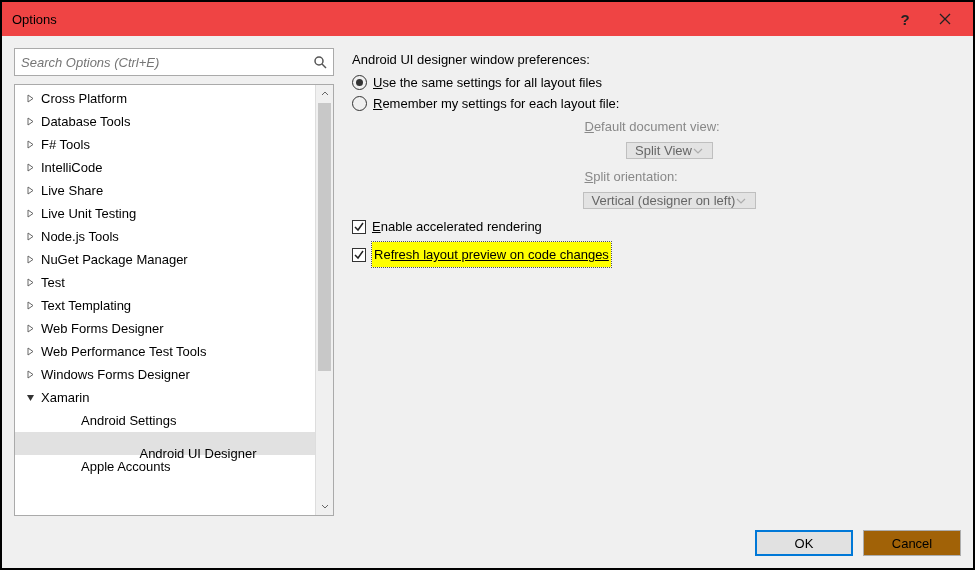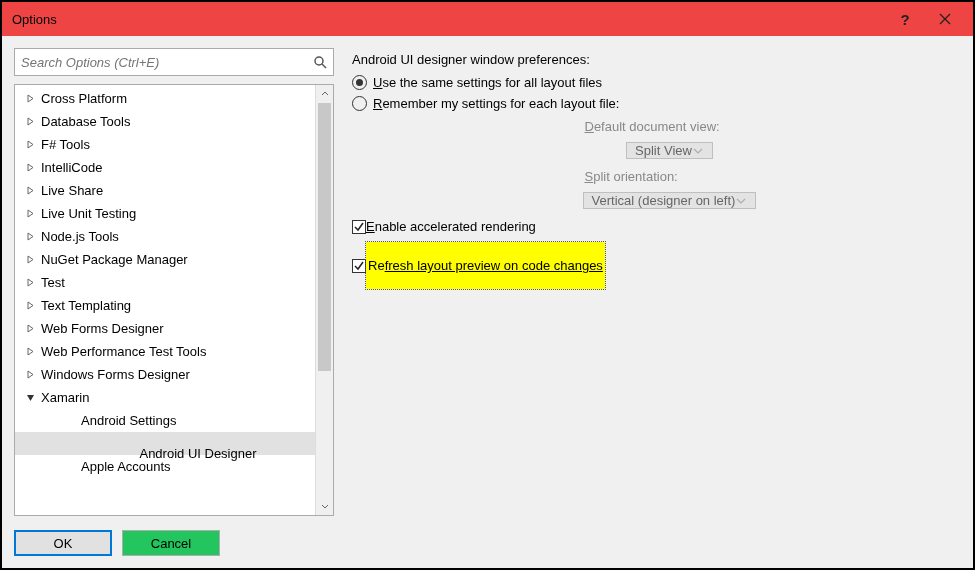--- a/index.html
+++ b/index.html
@@ -207,49 +207,50 @@
       align-items: center;
       padding: 0 8px;
       color: #666;
       justify-content: space-between;
     }
     .dropdown .chev { width: 12px; height: 12px; opacity: 0.5; }
     .check-row {
       display: flex;
       align-items: center;
       margin-top: 8px;
+      gap: 6px;
     }
     .checkbox {
       width: 14px;
       height: 14px;
       border: 1px solid #333;
       background: #fff;
       display: flex;
       align-items: center;
       justify-content: center;
       flex-shrink: 0;
     }
     .checkbox svg { width: 10px; height: 10px; }
     .check-label .u { text-decoration: underline; }
     .highlighted {
       background: #ffff00;
       outline: 1px dotted #555;
-      padding: 16px 2px;
+      padding: 5px 2px;
     }
     .button-row {
       display: flex;
-      justify-content: flex-start;
+      justify-content: flex-end;
       gap: 10px;
       padding-top: 14px;
     }
     .btn {
       width: 98px;
       height: 26px;
       border: 1px solid #adadad;
-      background: #22c55e;
+      background: #a16207;
       display: flex;
       align-items: center;
       justify-content: center;
       font-size: 13px;
     }
     .btn.primary {
       border: 2px solid #0078d7;
       background: #e1e1e1;
     }
   </style>

